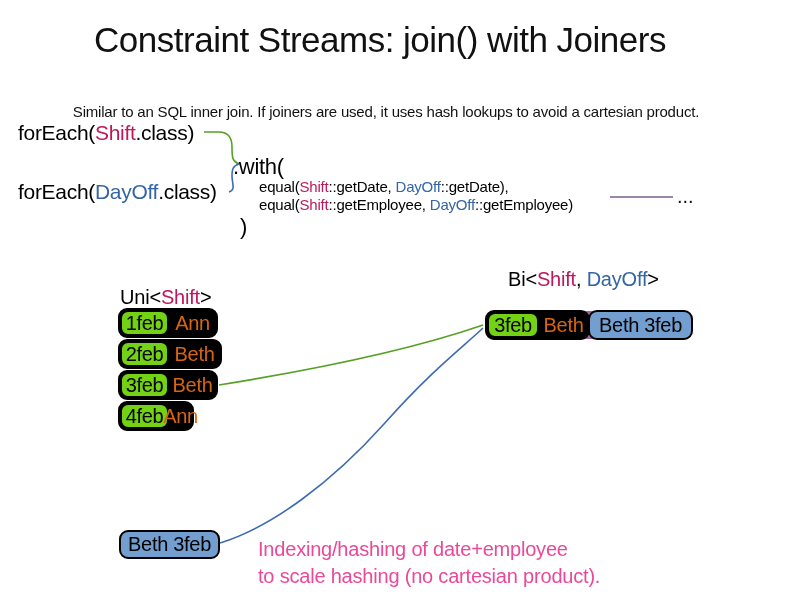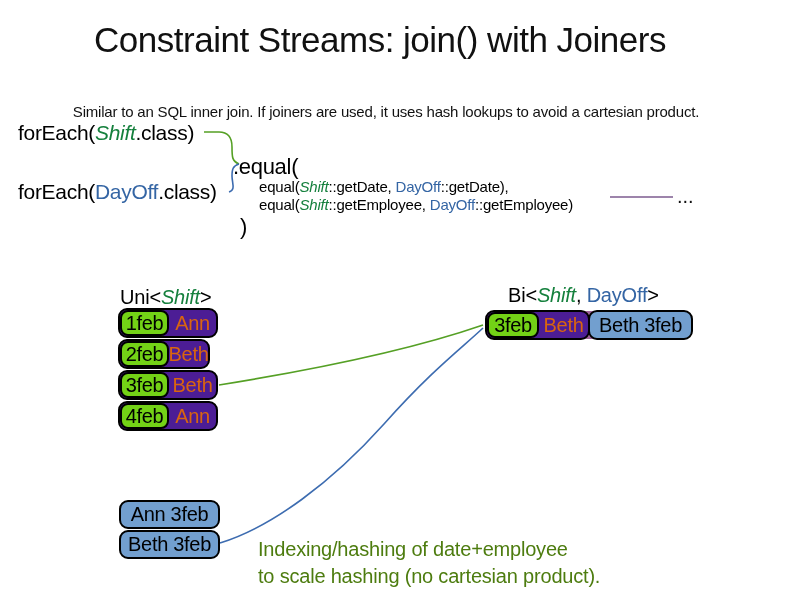--- a/index.html
+++ b/index.html
@@ -11,30 +11,30 @@
   #title{
     top:20px;left:0;width:760px;text-align:center;
     font-size:35px;letter-spacing:-0.5px;color:#111;white-space:nowrap;
   }
   #subtitle{
     top:103px;left:0;width:772px;text-align:center;
     font-size:15px;letter-spacing:-0.2px;color:#111;white-space:nowrap;
   }
   .code-big{font-size:21px;letter-spacing:-0.3px;white-space:nowrap;}
   .code-small{font-size:15px;letter-spacing:-0.2px;white-space:nowrap;}
-  .green-txt{color:#15803d;font-style:italic;}
+  .green-txt{color:#be185d;}
   .blue-txt{color:#3465a4;}
   .orange-txt{color:#d9650f;}
-  .red-txt{color:#4d7c0f;}
+  .red-txt{color:#ec4899;}
   .tbl-label{font-size:20px;letter-spacing:-0.2px;white-space:nowrap;margin-top:8px;}
   .row{
     position:absolute;box-sizing:border-box;height:30px;
     border:2px solid #000;border-radius:9px;
   }
-  .row-green{background:#4c1d95;}
+  .row-green{background:#000000;}
   .row-blue{background:#729fcf;}
   .datebox{
     position:absolute;box-sizing:border-box;left:0px;top:0px;bottom:0px;width:49px;
     border:2px solid #000;border-radius:8px;background:#73d216;
     display:flex;align-items:center;justify-content:center;
     font-size:20px;letter-spacing:-0.3px;
   }
   .namecell{
     position:absolute;left:49px;right:0;top:0;bottom:0;
     display:flex;align-items:center;justify-content:center;
@@ -64,63 +64,60 @@
     <path d="M 610,197 L 673,197" fill="none" stroke="#7d5b8f" stroke-width="1.5"></path>
   </svg>
 
   <div id="title" class="abs">Constraint Streams: join() with Joiners</div>
   <div id="subtitle" class="abs">Similar to an SQL inner join. If joiners are used, it uses hash lookups to avoid a cartesian product.</div>
 
   <div class="abs code-big" style="top:121px;left:18px;"><span>forEach(</span><span class="green-txt">Shift</span><span>.class)</span></div>
 
   <div class="abs code-big" style="top:180px;left:18px;"><span>forEach(</span><span class="blue-txt">DayOff</span><span>.class)</span></div>
 
-  <div class="abs code-big" style="top:154px;left:233px;font-size:22px;">.equal(</div>
+  <div class="abs code-big" style="top:154px;left:233px;font-size:22px;">.with(</div>
 
   <div class="abs code-small" style="top:196px;left:259px;"><span>equal(</span><span class="green-txt">Shift</span><span>::getEmployee, </span><span class="blue-txt">DayOff</span><span>::getEmployee)</span></div>
 
   <div class="abs code-small" style="top:178px;left:259px;"><span>equal(</span><span class="green-txt">Shift</span><span>::getDate, </span><span class="blue-txt">DayOff</span><span>::getDate),</span></div>
 
   <div class="abs code-big" style="top:214px;left:240px;font-size:22px;">)</div>
 
   <div id="ellipsis" class="abs">...</div>
 
   <div class="abs tbl-label" style="top:278px;left:120px;"><span>Uni&lt;</span><span class="green-txt">Shift</span><span>&gt;</span></div>
 
   <div class="row row-green" style="left:118px;top:308px;width:100px;">
     <div class="datebox">1feb</div>
     <div class="namecell orange-txt">Ann</div>
   </div>
-  <div class="row row-green" style="left:118px;top:339px;width:92px;">
+  <div class="row row-green" style="left:118px;top:339px;width:104px;">
     <div class="datebox">2feb</div>
     <div class="namecell orange-txt">Beth</div>
   </div>
   <div class="row row-green" style="left:118px;top:370px;width:100px;">
     <div class="datebox">3feb</div>
     <div class="namecell orange-txt">Beth</div>
   </div>
-  <div class="row row-green" style="left:118px;top:401px;width:100px;">
+  <div class="row row-green" style="left:118px;top:401px;width:76px;">
     <div class="datebox">4feb</div>
     <div class="namecell orange-txt">Ann</div>
   </div>
 
-  <div class="abs tbl-label" style="top:276px;left:508px;"><span>Bi&lt;</span><span class="green-txt">Shift</span><span>, </span><span class="blue-txt">DayOff</span><span>&gt;</span></div>
+  <div class="abs tbl-label" style="top:260px;left:508px;"><span>Bi&lt;</span><span class="green-txt">Shift</span><span>, </span><span class="blue-txt">DayOff</span><span>&gt;</span></div>
 
   <div class="row row-green" style="left:485px;top:310px;width:105px;">
     <div class="datebox" style="width:52px;">3feb</div>
     <div class="namecell orange-txt" style="left:52px;">Beth</div>
   </div>
   <div class="row row-blue" style="left:588px;top:310px;width:105px;">
     <div class="fullcell">Beth 3feb</div>
   </div>
 
 
-  <div class="row row-blue" style="left:119px;top:500px;width:101px;height:29px;">
-    <div class="fullcell">Ann 3feb</div>
-  </div>
   <div class="row row-blue" style="left:119px;top:530px;width:101px;height:29px;">
     <div class="fullcell">Beth 3feb</div>
   </div>
 
   <div id="note" class="abs red-txt">
     <div>Indexing/hashing of date+employee</div>
     <div>to scale hashing (no cartesian product).</div>
   </div>
 
 </div>

